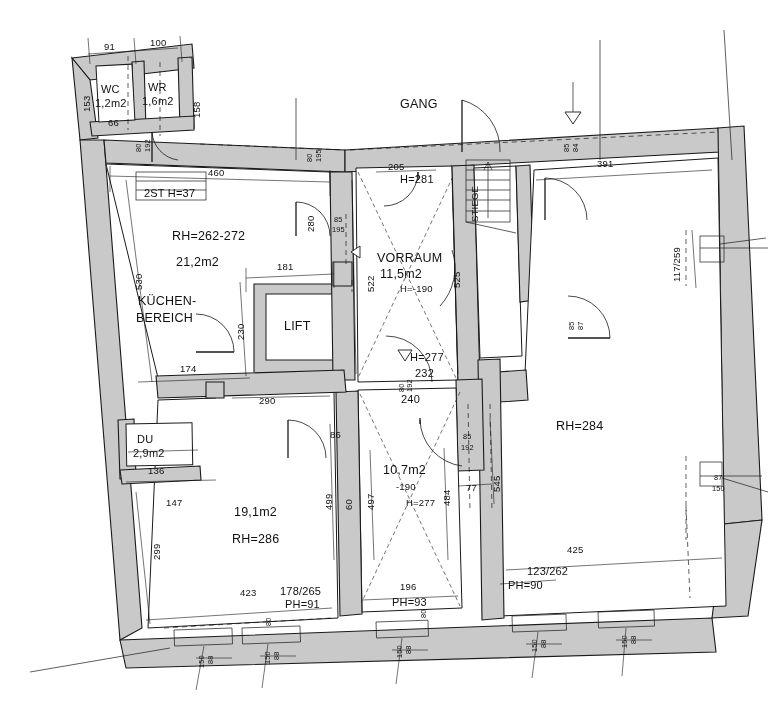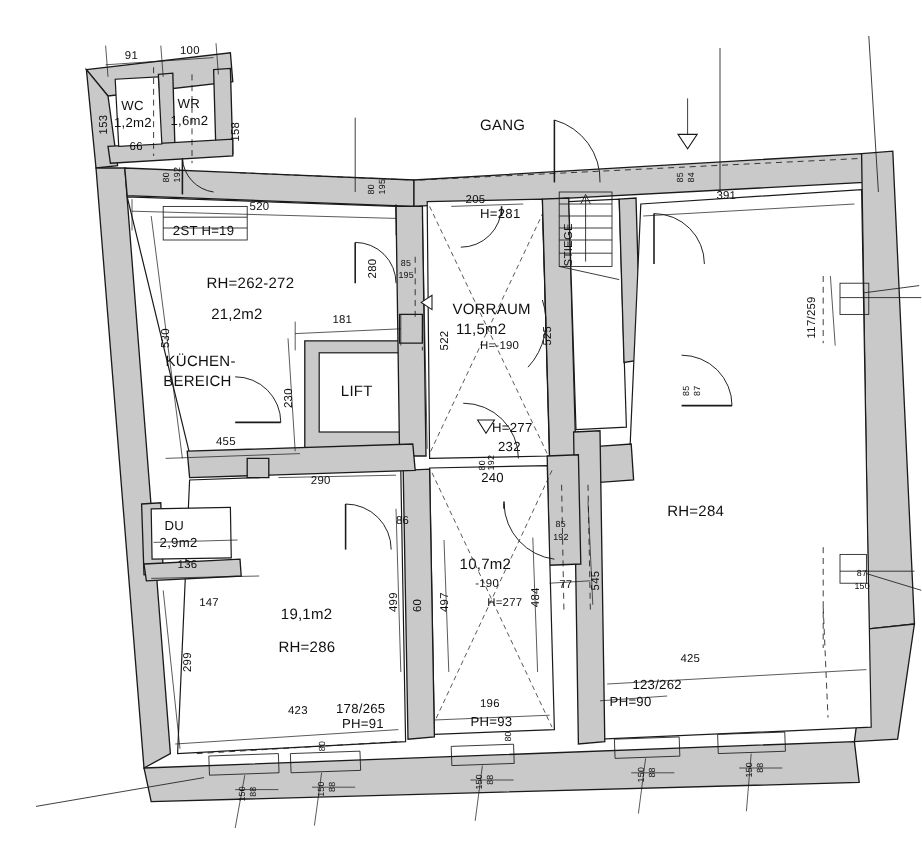--- a/index.html
+++ b/index.html
@@ -366,21 +366,21 @@
   <div class="lbl small-room" style="left:148px; top:82px;">WR</div>
   <div class="lbl small-room" style="left:142px; top:96px;">1,6m2</div>
 
   <div class="lbl room-name" style="left:400px; top:98px;">GANG</div>
   <div class="lbl dim rot90" style="left:470px; top:222px;">STIEGE</div>
 
   <div class="lbl room-name" style="left:172px; top:230px;">RH=262-272</div>
   <div class="lbl room-area" style="left:176px; top:256px;">21,2m2</div>
   <div class="lbl room-name" style="left:138px; top:295px;">KÜCHEN-</div>
   <div class="lbl room-name" style="left:136px; top:312px;">BEREICH</div>
-  <div class="lbl dim-sm" style="left:144px; top:188px;">2ST H=19</div>
+  <div class="lbl dim-sm" style="left:144px; top:188px;">2ST H=37</div>
 
   <div class="lbl room-name" style="left:284px; top:320px;">LIFT</div>
 
   <div class="lbl room-name" style="left:377px; top:252px;">VORRAUM</div>
   <div class="lbl room-area" style="left:380px; top:268px;">11,5m2</div>
   <div class="lbl dim" style="left:400px; top:284px;">H=-190</div>
   <div class="lbl dim-sm" style="left:400px; top:174px;">H=281</div>
 
   <div class="lbl dim-sm" style="left:410px; top:352px;">H=277</div>
 
@@ -397,23 +397,23 @@
   <div class="lbl room-name" style="left:556px; top:420px;">RH=284</div>
 
   <div class="lbl dim" style="left:104px; top:42px;">91</div>
   <div class="lbl dim" style="left:150px; top:38px;">100</div>
   <div class="lbl dim rot90" style="left:82px; top:112px;">153</div>
   <div class="lbl dim rot90" style="left:192px; top:118px;">158</div>
   <div class="lbl dim" style="left:108px; top:118px;">66</div>
   <div class="lbl dim-xs rot90" style="left:135px; top:152px;">80</div>
   <div class="lbl dim-xs rot90" style="left:144px; top:152px;">192</div>
 
-  <div class="lbl dim" style="left:208px; top:168px;">520</div>
+  <div class="lbl dim" style="left:208px; top:168px;">460</div>
   <div class="lbl dim rot90" style="left:134px; top:290px;">530</div>
-  <div class="lbl dim" style="left:180px; top:364px;">455</div>
+  <div class="lbl dim" style="left:180px; top:364px;">174</div>
   <div class="lbl dim" style="left:277px; top:262px;">181</div>
   <div class="lbl dim rot90" style="left:236px; top:340px;">230</div>
   <div class="lbl dim" style="left:259px; top:396px;">290</div>
   <div class="lbl dim rot90" style="left:306px; top:232px;">280</div>
   <div class="lbl dim-xs" style="left:334px; top:216px;">85</div>
   <div class="lbl dim-xs" style="left:332px; top:226px;">195</div>
   <div class="lbl dim-xs rot90" style="left:306px; top:162px;">80</div>
   <div class="lbl dim-xs rot90" style="left:315px; top:162px;">195</div>
 
   <div class="lbl dim" style="left:388px; top:162px;">205</div>

